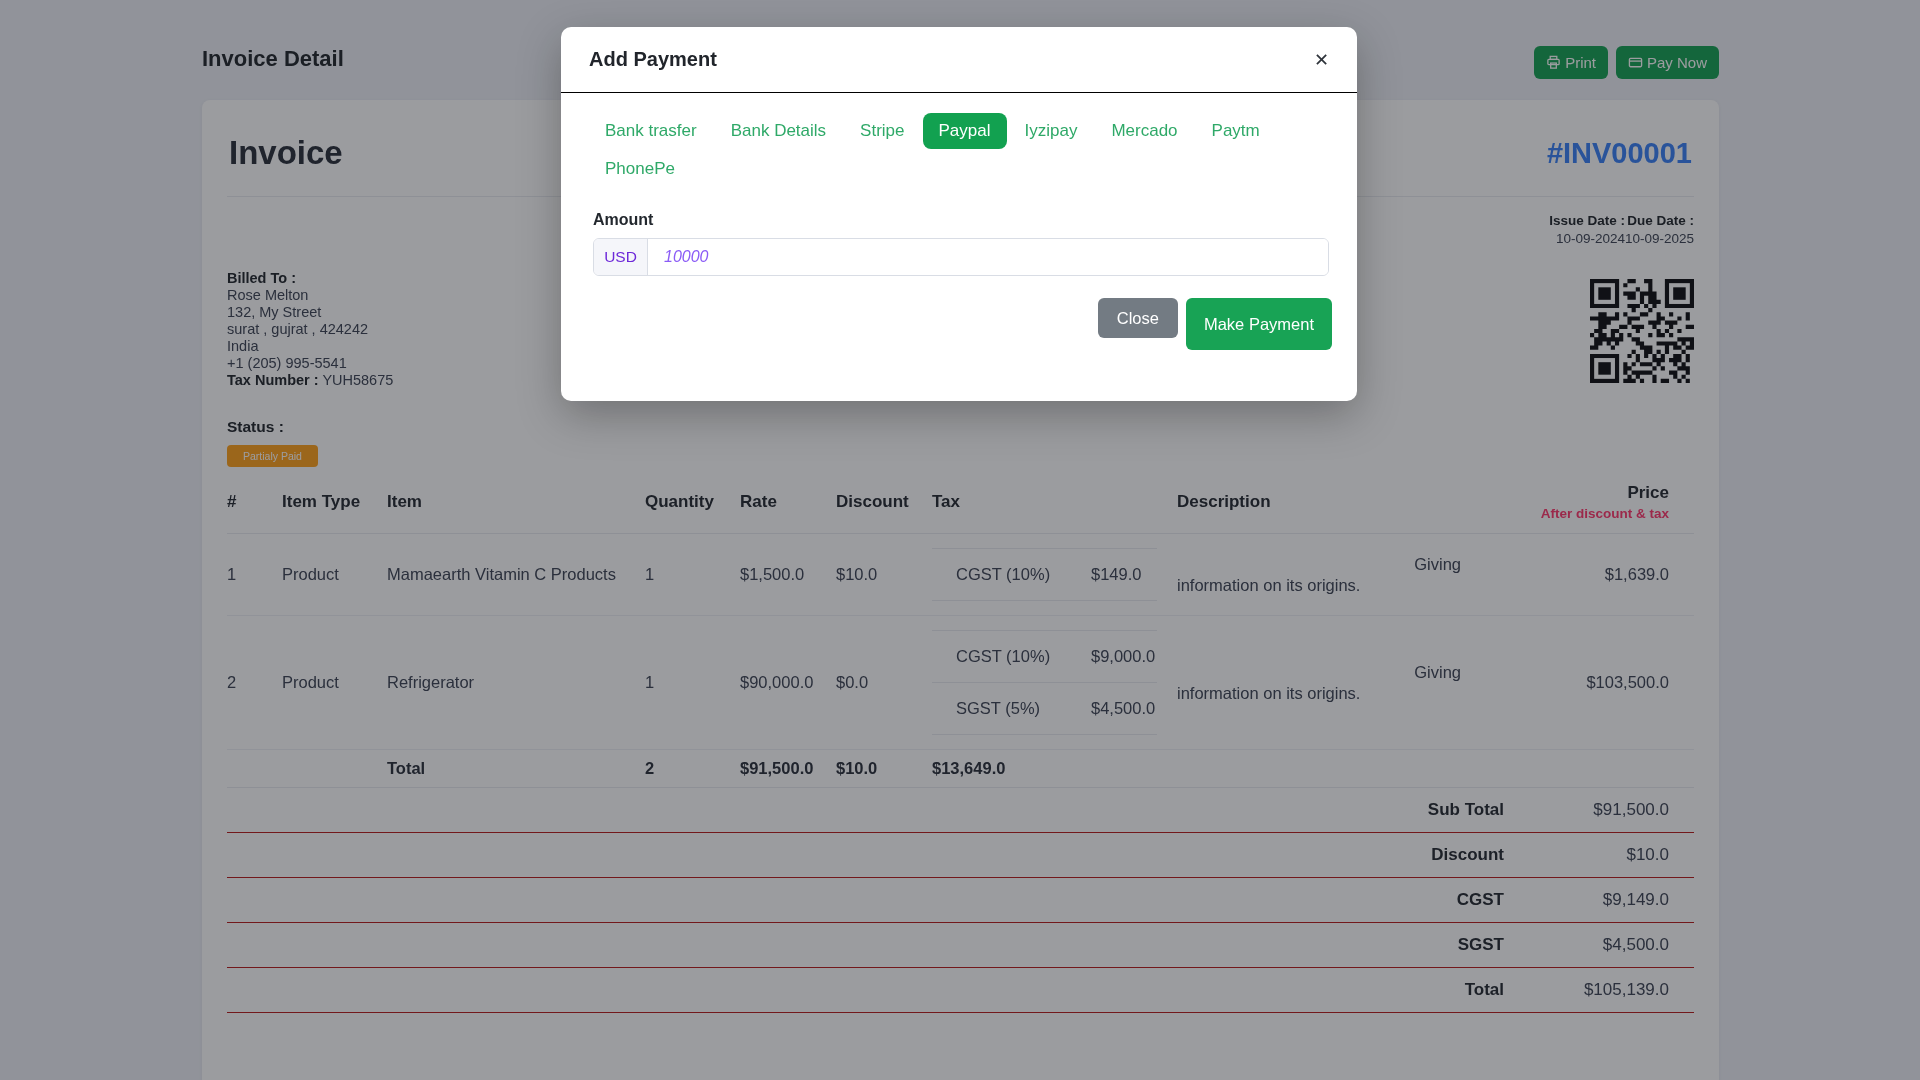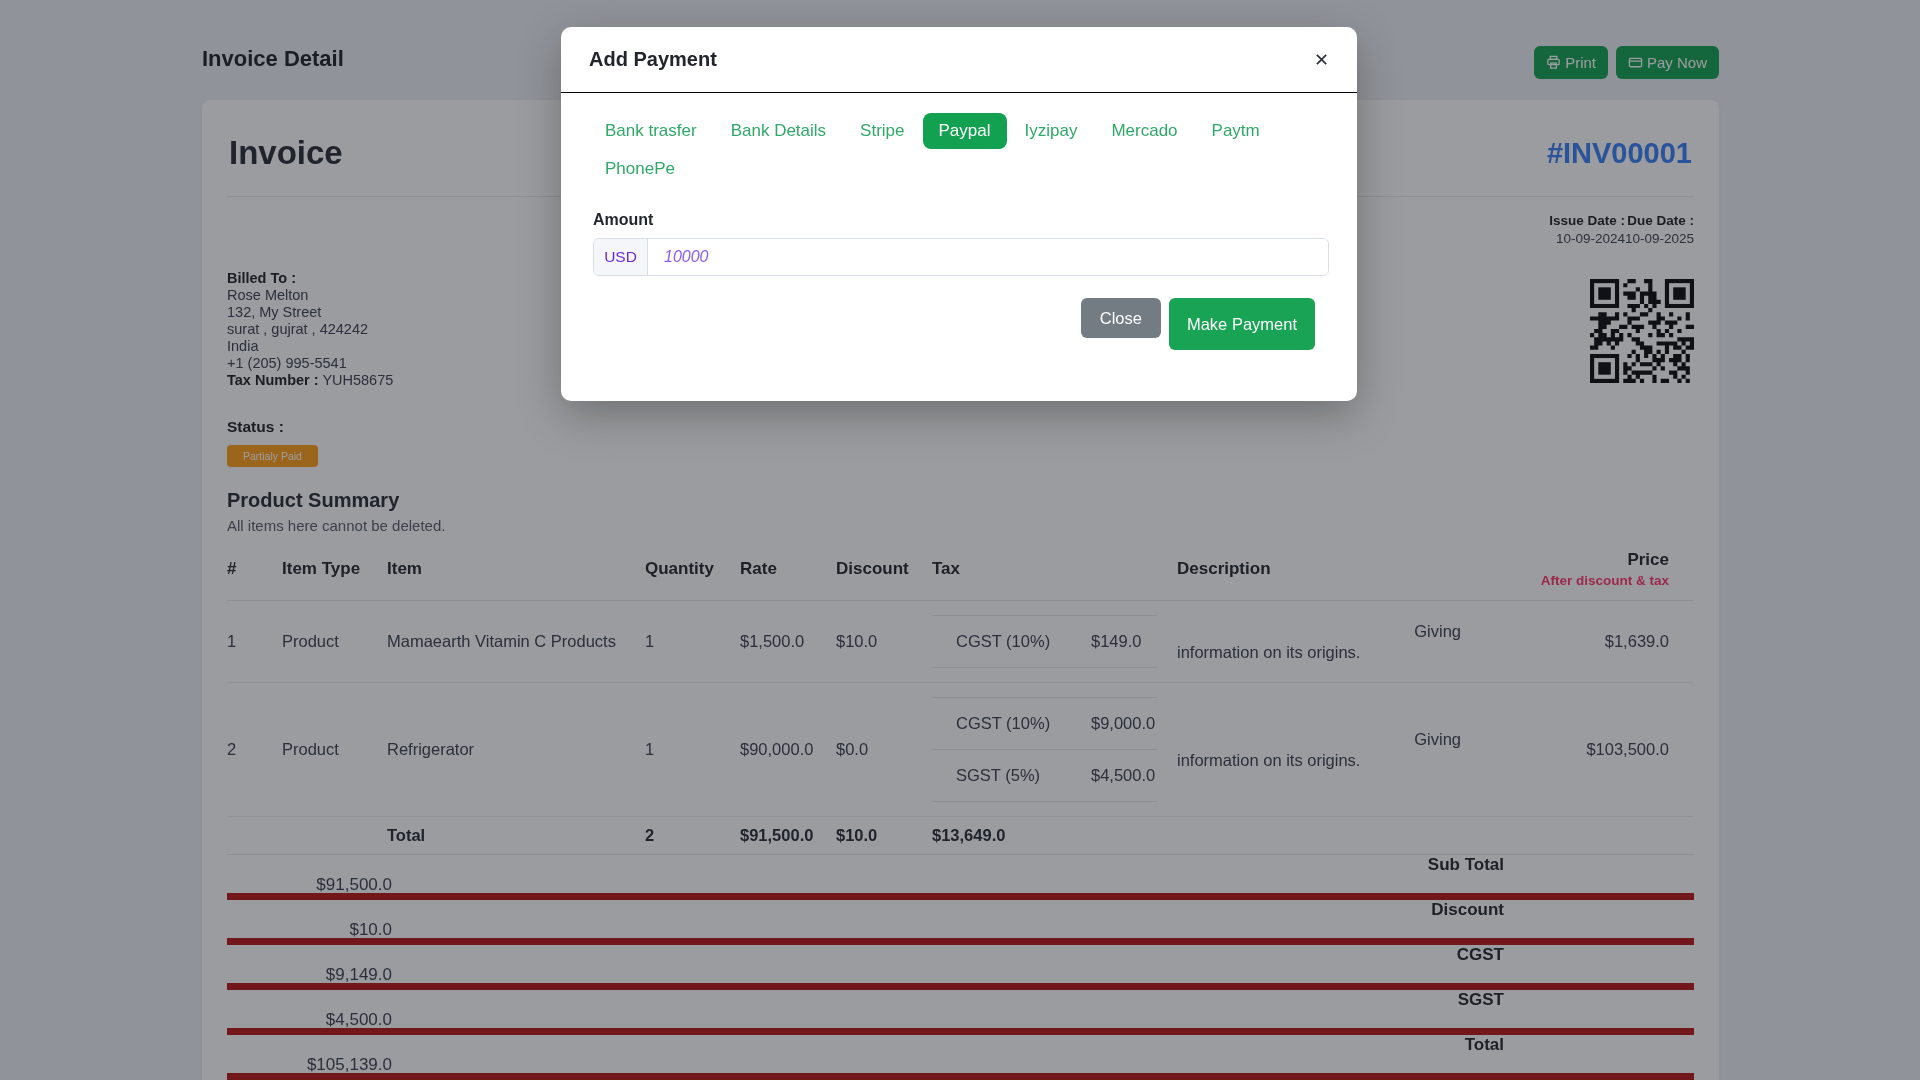--- a/index.html
+++ b/index.html
@@ -49,39 +49,39 @@
   .tax-table { width:225px; border-top:1px solid #e9ebf0; }
   .tax-row { display:flex; padding:16px 0; border-bottom:1px solid #e9ebf0; }
   .tax-name { width:135px; padding-left:24px; }
   .tax-amt { width:90px; padding-left:24px; }
   .desc-cell .desc-l1 { text-align:right; padding-right:6px; }
   .desc-cell .desc-l2 { text-align:left; }
   .desc-cell div { line-height:21px; }
   tr.total-row td { padding:9px 0; font-weight:600; color:#2b313c; border-bottom:1px solid #e9ebf0; }
 
   
-  .sum-row { display:flex; align-items:flex-start; height:45px; border-bottom:7px solid #b91c1c;flex-direction:column; }
+  .sum-row { display:flex; align-items:center; height:45px; border-bottom:1px solid #b91c1c; }
   .sum-label { flex:1; text-align:right; font-size:17px; font-weight:700; color:#262b33; padding-right:0; width:1277px; }
   .sum-value { width:190px; text-align:right; font-size:17px; color:#3f4656; padding-right:25px; }
 
   
   .overlay { position:fixed; inset:0; background:rgba(17,20,26,0.42); z-index:10; }
   .modal { position:fixed; left:561px; top:27px; width:796px; background:#fff; border-radius:10px; box-shadow:0 14px 44px rgba(0,0,0,.28); z-index:20; }
   .modal-head { display:flex; justify-content:space-between; align-items:center; padding:21px 28px; border-bottom:1px solid #000000; }
   .modal-title { font-size:20px; font-weight:600; color:#21252b; }
   .modal-close { font-size:18px; color:#2f343b; cursor:pointer; line-height:1; }
   .modal-tabs { display:flex; gap:2px; padding:20px 20px 0 28px; flex-wrap:wrap; }
   .tab { padding:8px 16px; font-size:17px; color:#2fa968; border-radius:8px; cursor:pointer; }
   .tab.active { background:#12a150; color:#fff; }
   .modal-body { padding:24px 32px 0 32px; }
   .amount-label { font-size:16px; font-weight:600; color:#23282e; }
   .input-group { display:flex; margin-top:9px; width:736px; height:38px; border:1px solid #d9dde5; border-radius:6px; overflow:hidden; background:#fff; }
   .curr { width:54px; background:#f5f6fa; border-right:1px solid #d9dde5; display:flex; align-items:center; justify-content:center; font-size:15.5px; color:#6d28d9; }
   .input-group input { flex:1; border:none; outline:none; padding:0 16px; font-size:16px; color:#8b5cf6; font-family:inherit;font-style:italic; }
-  .modal-footer { display:flex; justify-content:flex-end; gap:8px; padding:22px 42px 51px 28px; }
+  .modal-footer { display:flex; justify-content:flex-end; gap:8px; padding:22px 25px 51px 28px; }
   .btn-gray { background:#737b83; color:#fff; border:none; border-radius:6px; height:40px; padding:0 19px; font-size:16.5px; font-family:inherit; cursor:pointer; }
   .btn-pay { background:#18a355; color:#fff; border:none; border-radius:6px; height:52px; padding:0 18px; font-size:16.5px; font-family:inherit; cursor:pointer; }
 </style>
 </head>
 <body>
 
 <div class="topbar">
   <div class="page-title">Invoice Detail</div>
   <div class="top-actions">
     <button class="btn-green">
@@ -147,24 +147,20 @@
           <rect x="1" y="19" width="5" height="5" fill="#fff"></rect>
           <rect x="2" y="20" width="3" height="3" fill="#101114"></rect>
         </svg></div>
   </div>
 
   <div class="status-wrap">
     <div class="status-label">Status :</div>
     <span class="status-badge">Partialy Paid</span>
   </div>
 
-  <div class="prod-summary">
-    <div class="prod-title">Product Summary</div>
-    <div class="prod-note">All items here cannot be deleted.</div>
-  </div>
 
   <table class="items">
     <colgroup>
       <col style="width:55px">
         <col style="width:105px">
         <col style="width:258px">
         <col style="width:95px">
       <col style="width:96px">
         <col style="width:96px">
         <col style="width:245px">

